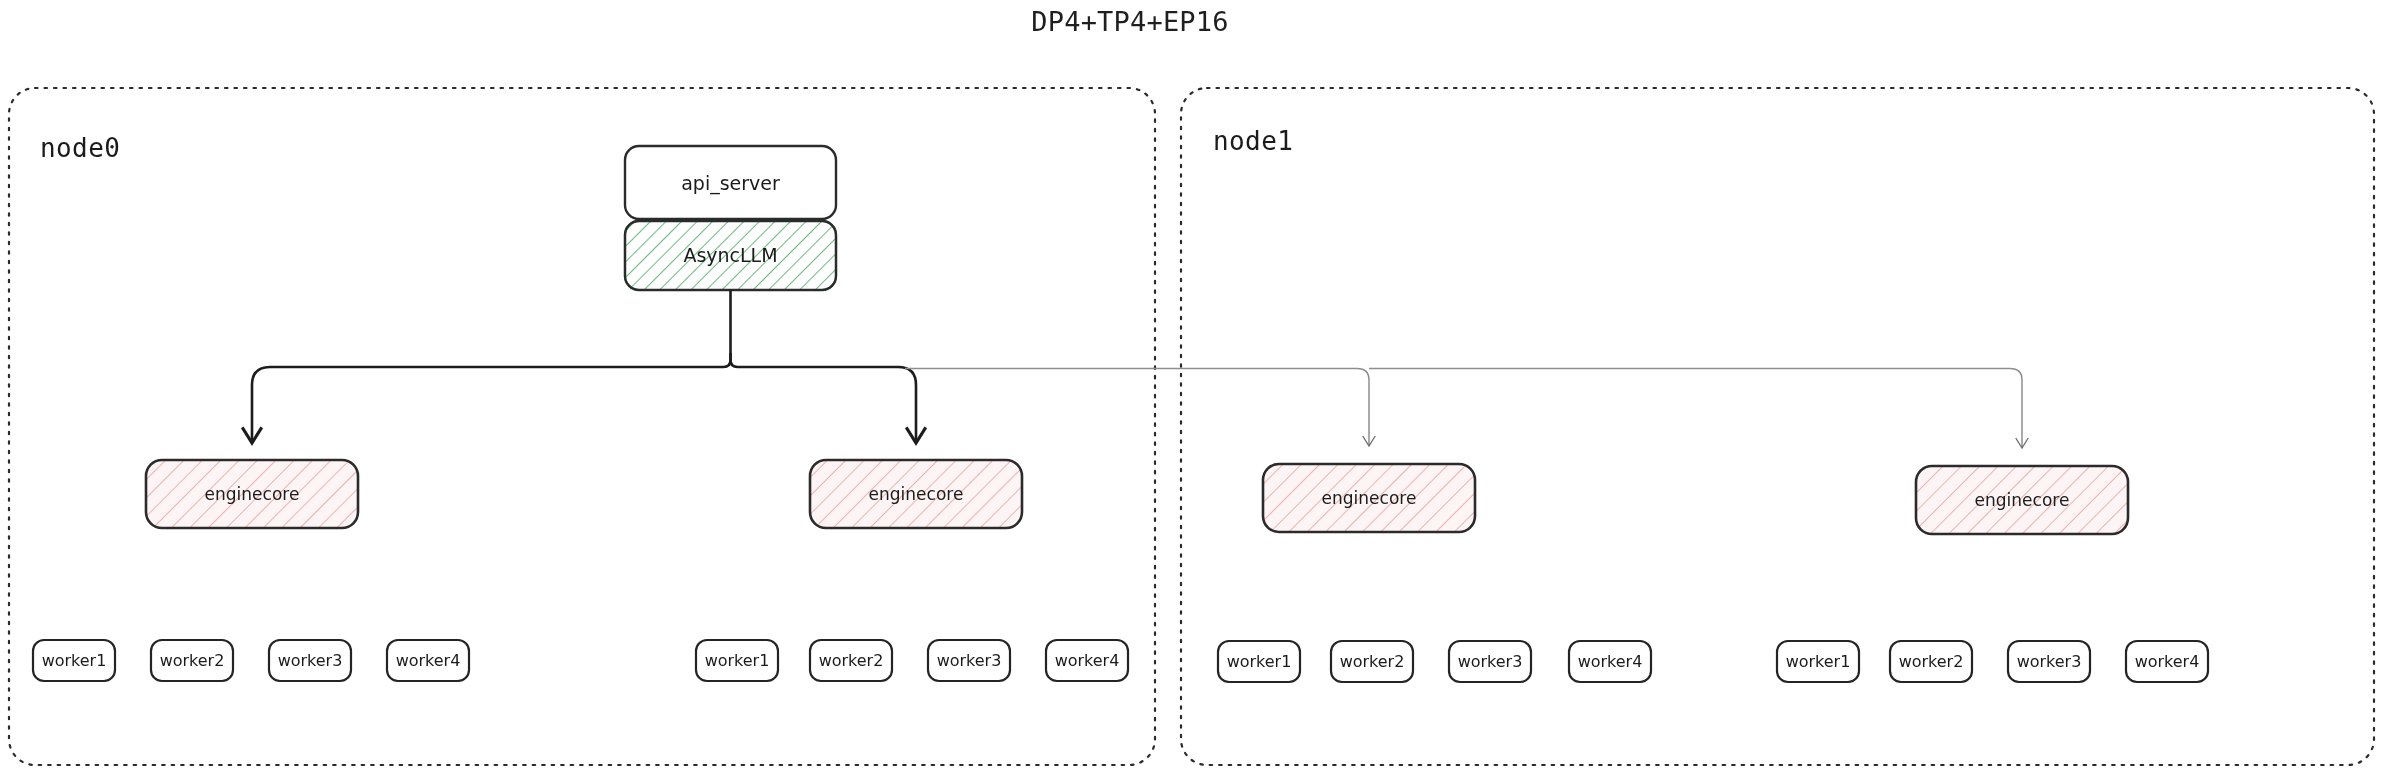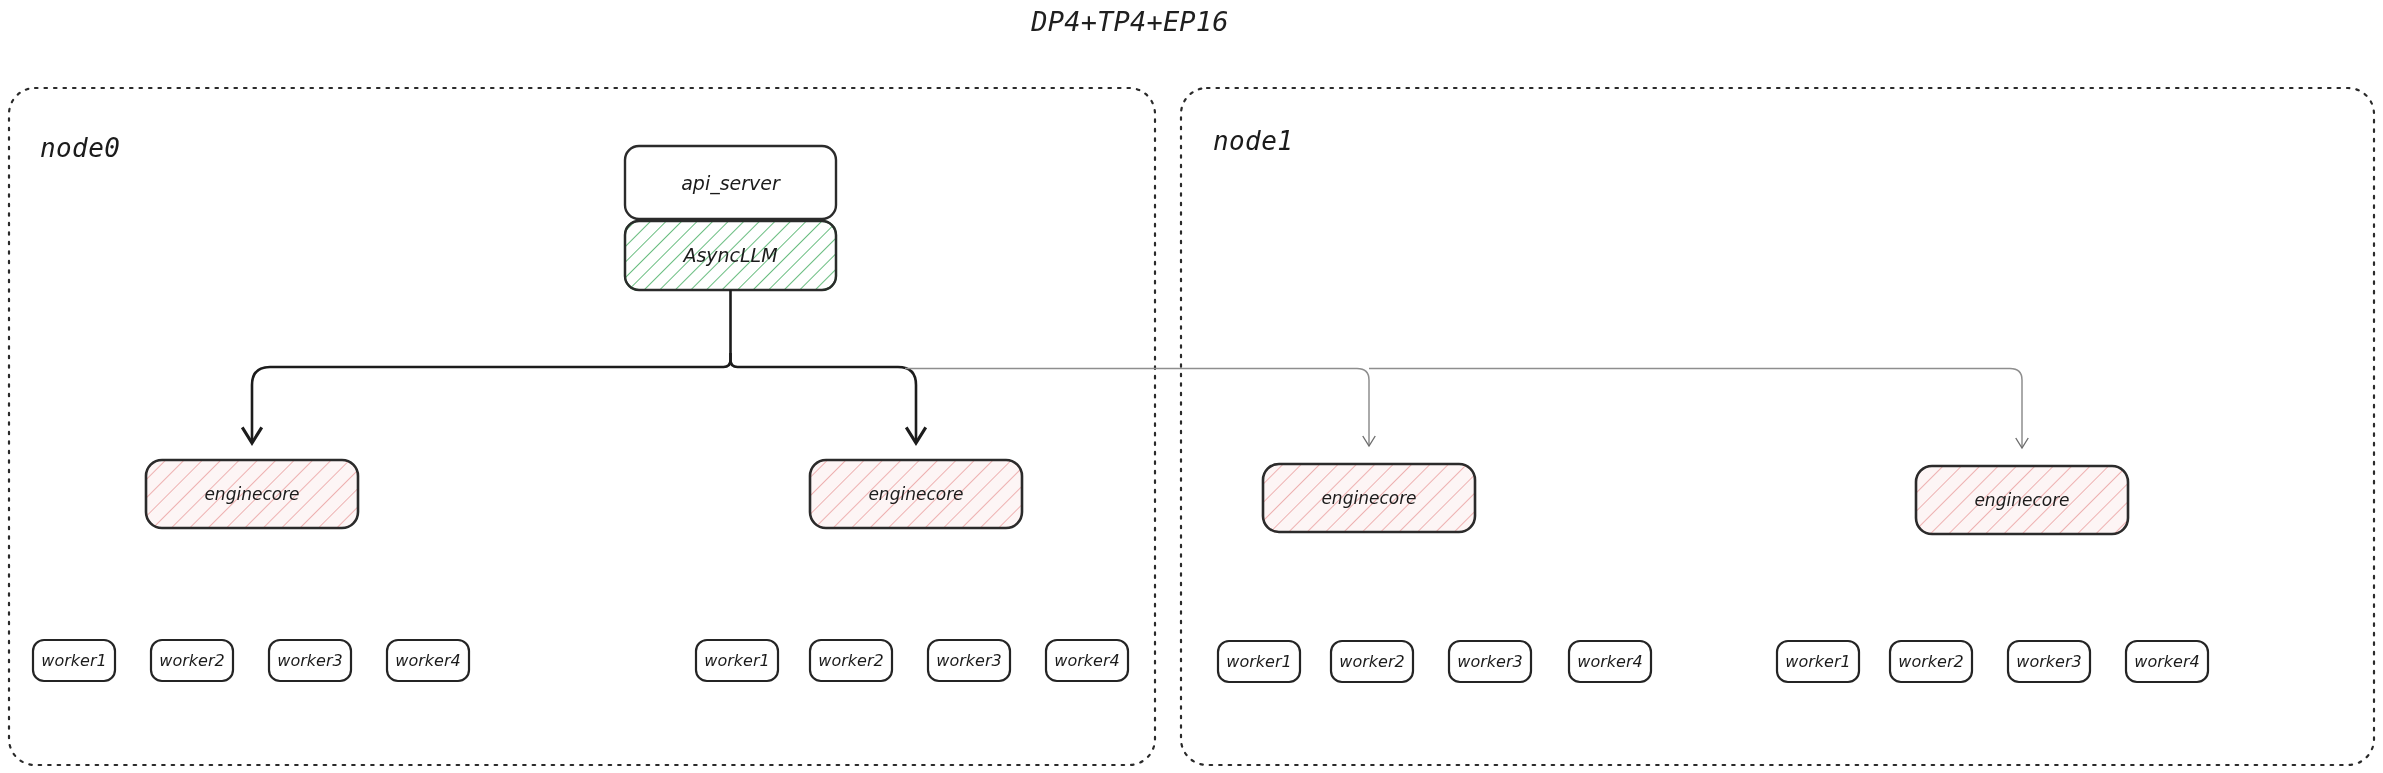--- a/index.html
+++ b/index.html
@@ -10,21 +10,20 @@
   body {
     width: 2383px;
     height: 773px;
     font-family: "DejaVu Sans", sans-serif;
     overflow: hidden;
   }
   #diagram-root {
     position: relative;
     width: 2383px;
     height: 773px;
-    font-style: italic;
   }
   svg.diagram {
     display: block;
     width: 2383px;
     height: 773px;
   }
   .diagram-title {
     font-family: "DejaVu Sans Mono", monospace;
     font-size: 27px;
     fill: #1f1f1f;

